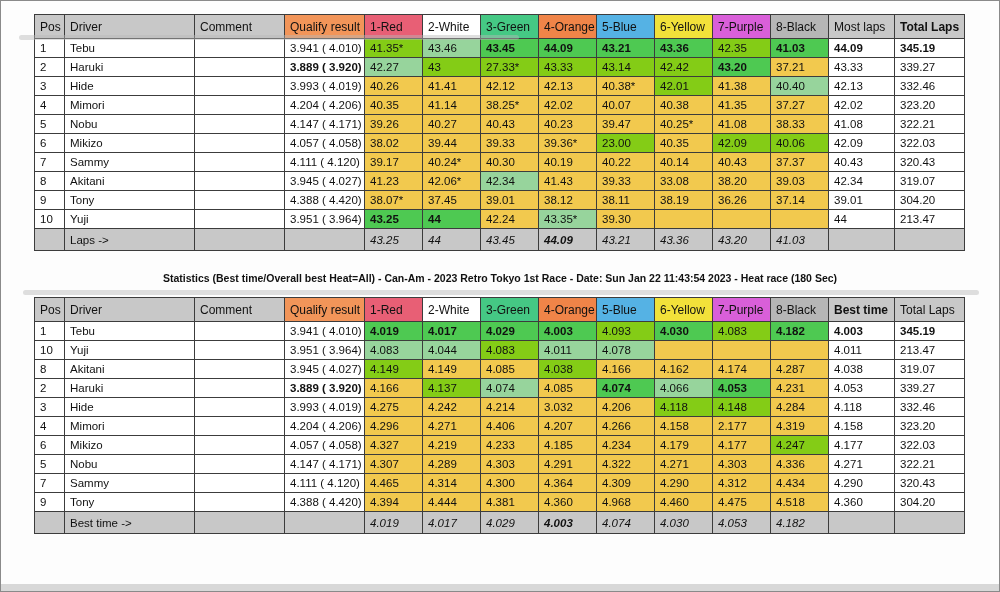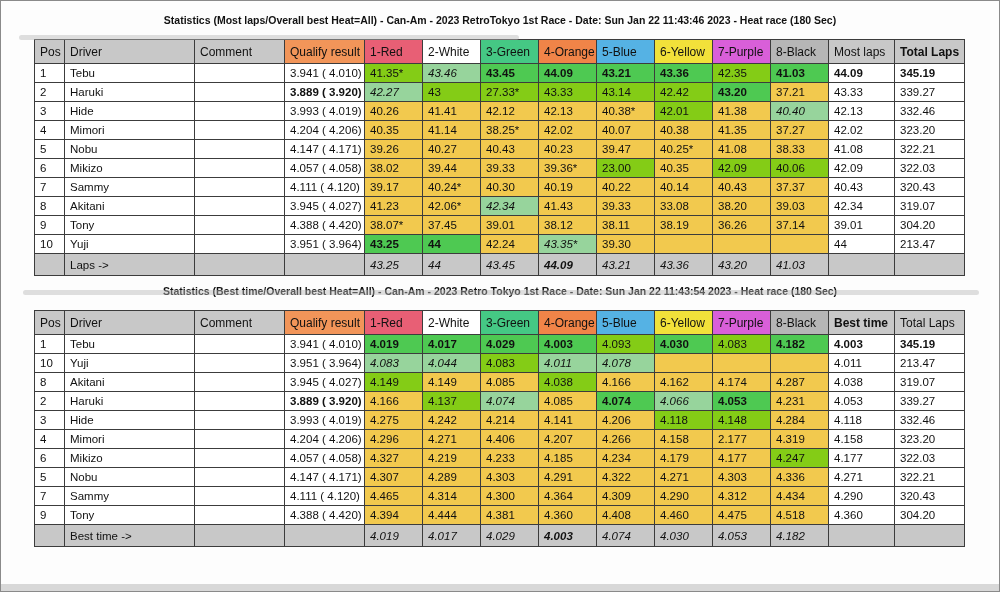--- a/index.html
+++ b/index.html
@@ -1,47 +1,46 @@
 <!DOCTYPE html>
 <html><head>
 <meta charset="utf-8">
 <style>
   html,body{margin:0;padding:0;background:#e8e8e8;}
   .page{position:relative;width:998px;height:590px;background:#fdfdfd;border:1px solid #8a8a8a;
         font-family:"Liberation Sans",sans-serif;overflow:hidden;}
   .title{width:100%;text-align:center;font-size:10.5px;font-weight:bold;color:#111;
          letter-spacing:0px;}
   .title.t1{padding-top:13px;}
-  .title.t2{padding-top:9px;}
+  .title.t2{padding-top:21px;}
   table{border-collapse:collapse;table-layout:fixed;width:930px;margin:13px 0 0 33px;
         font-size:11.5px;color:#111;}
   th,td{border:1px solid #3c3c3c;overflow:hidden;white-space:nowrap;box-sizing:border-box;}
   th{text-align:left;font-weight:normal;font-size:12px;height:24px;padding:1px 5px;background:#c8c8c8;}
   td{height:19px;padding:1px 5px;background:#fff;}
   td.c-qual{text-align:center;}
   .h-best{background:#4ec952;font-weight:bold;}
-  .h-g2{background:#97d49c;font-style:italic;}
+  .h-g2{background:#97d49c;}
   .h-g1{background:#84cc16;}
   .h-y{background:#f2c94e;}
   tfoot td{background:#c8c8c8;height:22px;}
   tfoot td.f-val{font-style:italic;}
   .streak{position:absolute;background:#b9b9b9;opacity:.45;pointer-events:none;}
   .s1{left:18px;top:34px;width:500px;height:5px;border-radius:3px;}
   .s2{left:22px;top:289px;width:956px;height:5px;border-radius:3px;}
   .s3{left:0px;top:583px;width:998px;height:7px;opacity:.55;}
 </style>
 </head>
 <body>
 
 <div class="page">
   <div class="streak s1"></div>
   <div class="streak s2"></div>
   <div class="streak s3"></div>
 
-  <div class="title t1">Statistics (Most laps/Overall best Heat=All) - Can-Am - 2023 RetroTokyo 1st Race - Date: Sun Jan 22 11:43:46 2023 - Heat race (180 Sec)</div>
 
   <table>
     <colgroup>
       <col style="width:30px">
         <col style="width:130px">
         <col style="width:90px">
         <col style="width:80px">
       <col style="width:58px">
         <col style="width:58px">
         <col style="width:58px">
@@ -356,21 +355,21 @@
           <td>339.27</td>
         </tr>
         <tr>
           <td>3</td>
           <td>Hide</td>
           <td></td>
           <td class="c-qual">3.993 ( 4.019)</td>
           <td class="h-y">4.275</td>
           <td class="h-y">4.242</td>
           <td class="h-y">4.214</td>
-          <td class="h-y">4.141</td>
+          <td class="h-y">3.032</td>
           <td class="h-y">4.206</td>
           <td class="h-g1">4.118</td>
           <td class="h-g1">4.148</td>
           <td class="h-y">4.284</td>
           <td>4.118</td>
           <td>332.46</td>
         </tr>
         <tr>
           <td>4</td>
           <td>Mimori</td>
@@ -437,21 +436,21 @@
         </tr>
         <tr>
           <td>9</td>
           <td>Tony</td>
           <td></td>
           <td class="c-qual">4.388 ( 4.420)</td>
           <td class="h-y">4.394</td>
           <td class="h-y">4.444</td>
           <td class="h-y">4.381</td>
           <td class="h-y">4.360</td>
-          <td class="h-y">4.408</td>
+          <td class="h-y">4.968</td>
           <td class="h-y">4.460</td>
           <td class="h-y">4.475</td>
           <td class="h-y">4.518</td>
           <td>4.360</td>
           <td>304.20</td>
         </tr>
       </tbody>
       <tfoot>
         <tr>
           <td></td>

